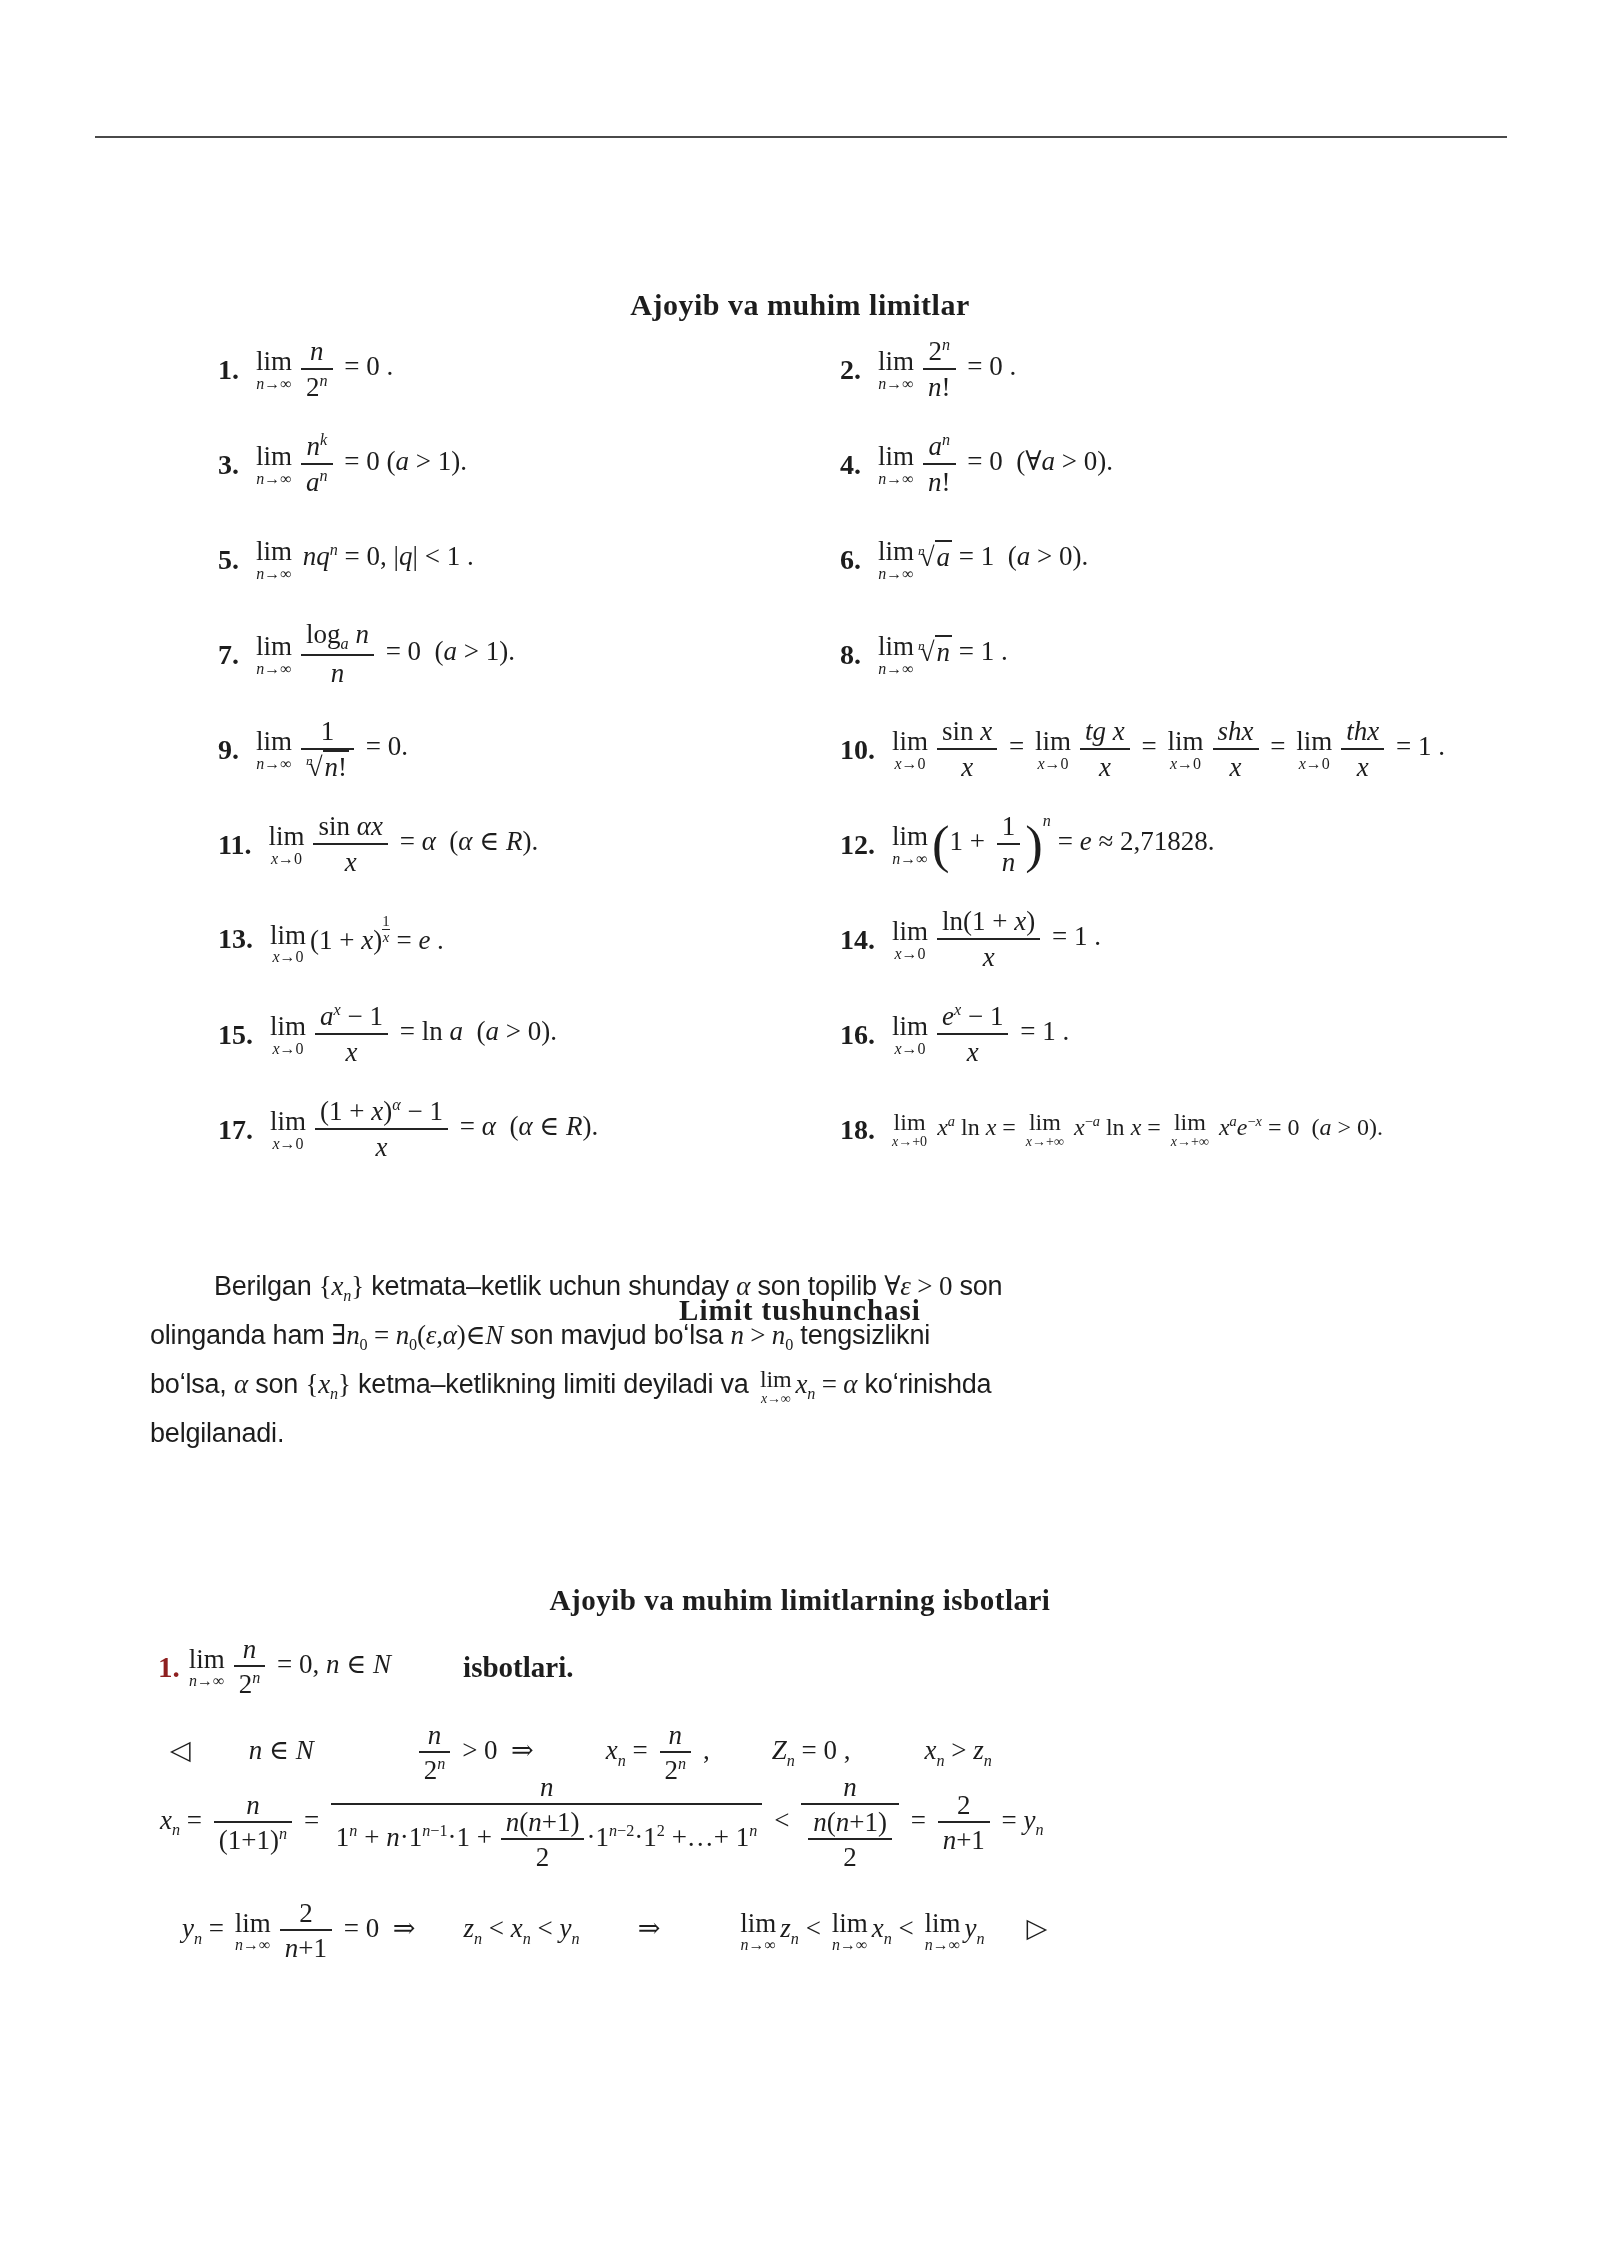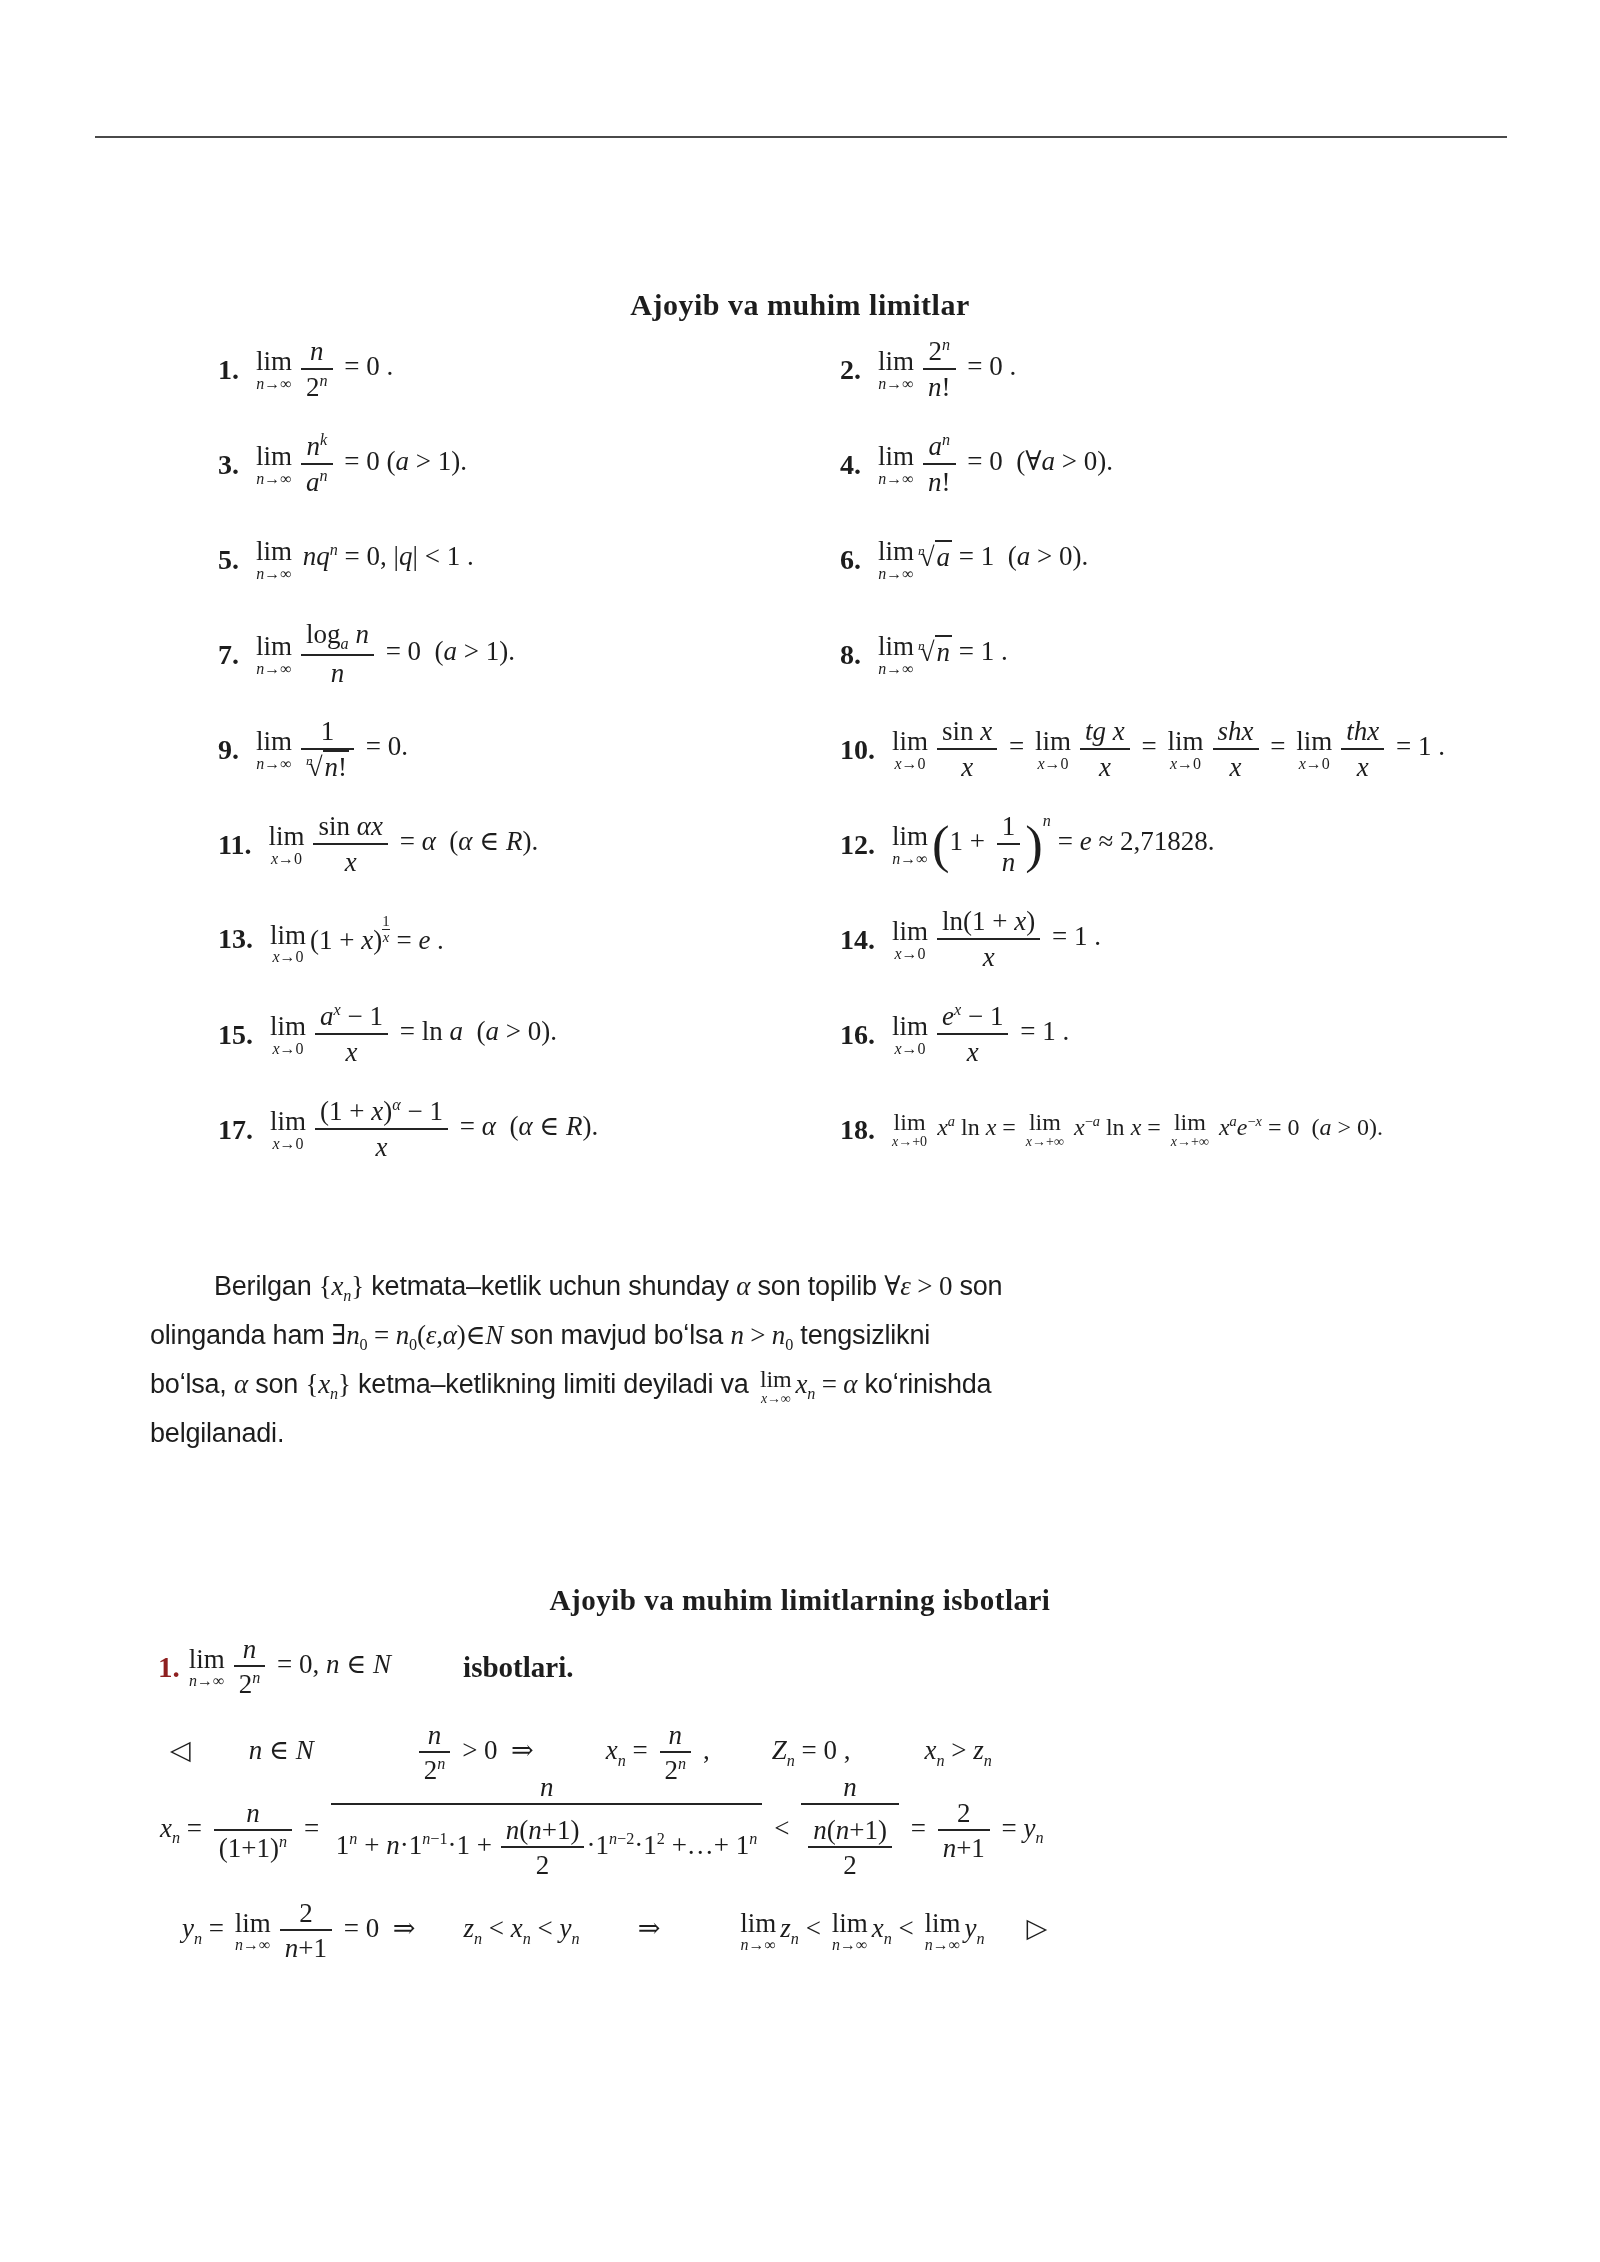--- a/index.html
+++ b/index.html
@@ -18,21 +18,21 @@
   .fnum{font-weight:bold;font-size:28px;margin-right:13px;}
   .fbody{font-size:27px;}
 
   
   .math i{font-style:italic;}
   sup{font-size:0.6em;}
   sub{font-size:0.6em;}
   .frac{display:inline-block;vertical-align:middle;text-align:center;margin:0 5px;}
   .frac .num{display:block;line-height:1.15;padding:0 5px;}
   .frac .den{display:block;line-height:1.15;padding:2px 5px 0;border-top:2px solid #242424;}
-  .frac .den .frac{margin:8px 2px;font-family:Liberation Serif, serif;}
+  .frac .den .frac{margin:0 2px;font-family:Liberation Serif, serif;}
   .lim{display:inline-block;text-align:center;vertical-align:middle;margin:0 4px;}
   .lim .op{display:block;line-height:1.05;}
   .lim .sub{display:block;font-size:16px;line-height:1;}
   .root .bar{border-top:2px solid #242424;padding:0 2px;}
   .ridx{font-size:0.5em;vertical-align:0.8em;margin-right:-5px;}
   .bp{font-size:1.95em;font-weight:400;vertical-align:middle;line-height:0;}
   .hsup{font-size:0.6em;vertical-align:1.5em;}
   .sfrac{display:inline-block;text-align:center;vertical-align:0.5em;font-size:0.55em;line-height:1;}
   .sfrac .num{display:block;}
   .sfrac .den{display:block;border-top:1.5px solid #242424;}
@@ -153,20 +153,21 @@
     <span class="fnum">17.</span>
     <span class="fbody math"><span class="lim"><span class="op">lim</span><span class="sub"><i>x</i>→0</span></span><span class="frac"><span class="num">(1 + <i>x</i>)<sup><i>α</i></sup> − 1</span><span class="den"><i>x</i></span></span> = <i>α</i>&nbsp; (<i>α</i> ∈ <i>R</i>).</span>
   </div>
 
   <div class="formula-item">
     <span class="fnum">18.</span>
     <span class="fbody math"><span class="small"><span class="lim"><span class="op">lim</span><span class="sub"><i>x</i>→+0</span></span> <i>x</i><sup><i>a</i></sup> ln <i>x</i> = <span class="lim"><span class="op">lim</span><span class="sub"><i>x</i>→+∞</span></span> <i>x</i><sup>−<i>a</i></sup> ln <i>x</i> = <span class="lim"><span class="op">lim</span><span class="sub"><i>x</i>→+∞</span></span> <i>x</i><sup><i>a</i></sup><i>e</i><sup>−<i>x</i></sup> = 0&nbsp; (<i>a</i> &gt; 0).</span></span>
   </div>
 </div>
 
+  <div class="h2">Limit tushunchasi</div>
 
   <div class="limit-paragraph">
   <div class="para-line">Berilgan <span class="m">{<i>x</i><sub><i>n</i></sub>}</span> ketmata–ketlik uchun shunday <span class="m"><i>α</i></span> son topilib <span class="m">∀<i>ε</i> &gt; 0</span> son</div>
 
   <div class="para-line">olinganda ham <span class="m">∃<i>n</i><sub>0</sub> = <i>n</i><sub>0</sub>(<i>ε</i>,<i>α</i>)∈<i>N</i></span> son mavjud boʻlsa <span class="m"><i>n</i> &gt; <i>n</i><sub>0</sub></span> tengsizlikni</div>
 
 
   <div class="para-line">boʻlsa, <span class="m"><i>α</i></span> son <span class="m">{<i>x</i><sub><i>n</i></sub>}</span> ketma–ketlikning limiti deyiladi va <span class="m"><span class="lim lim-sm"><span class="op">lim</span><span class="sub"><i>x</i>→∞</span></span><i>x</i><sub><i>n</i></sub> = <i>α</i></span> koʻrinishda</div>
 
   <div class="para-line">belgilanadi.</div>

